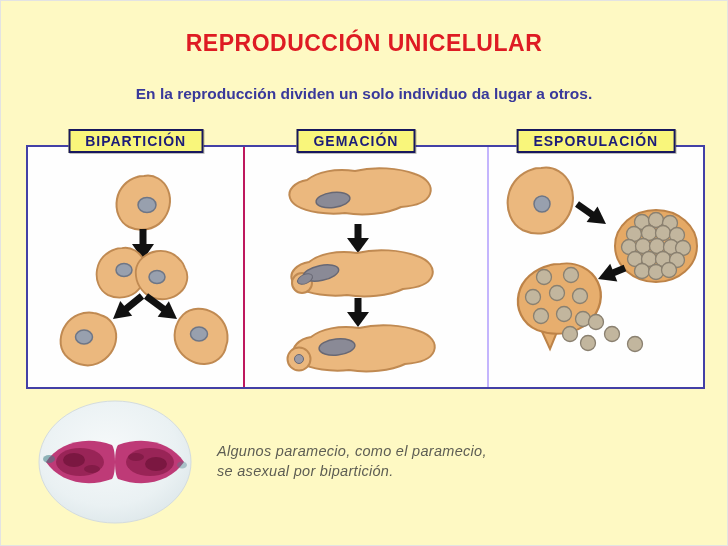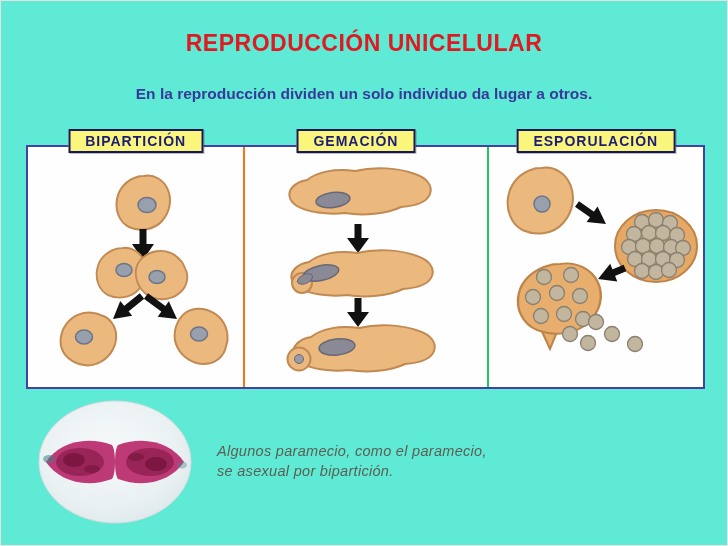--- a/index.html
+++ b/index.html
@@ -1,38 +1,38 @@
 <!DOCTYPE html>
 <html><head>
 <meta charset="utf-8">
 <style>
   html,body{margin:0;padding:0;background:#fff;}
   .slide{
-    position:relative;width:728px;height:546px;background:#5eead4;
+    position:relative;width:728px;height:546px;background:#fef9c3;
     font-family:"Liberation Sans",sans-serif;overflow:hidden;
     box-shadow:inset 0 0 0 1px #e3e3e3;
   }
   .title{
     position:absolute;top:30px;left:0;width:100%;
     text-align:center;font-size:23px;font-weight:bold;letter-spacing:.5px;
     color:#de1b23;margin:0;
   }
   .subtitle{
     position:absolute;top:85px;left:0;width:100%;
     text-align:center;font-size:15.5px;font-weight:bold;
     color:#39399b;
   }
   .panels{
     position:absolute;left:26px;top:145px;width:675px;height:240px;
     border:2px solid #4340a6;display:flex;background:#fefefe;
   }
   .panel{position:relative;height:100%;}
   .panel.p1{width:222px;}
-  .panel.p2{width:228px;border-left:2px solid #f97316;}
-  .panel.p3{width:221px;border-left:2px solid #22c55e;margin-left:20px;}
+  .panel.p2{width:228px;border-left:2px solid #be185d;}
+  .panel.p3{width:221px;border-left:2px solid #c4b5fd;margin-left:20px;}
   .panel-header{
     position:absolute;top:-18px;left:50%;transform:translateX(-50%);
     background:#f9f67b;border:2px solid #17175e;
     padding:2px 15px;z-index:3;white-space:nowrap;
     font-size:14px;font-weight:bold;letter-spacing:1px;color:#1c1c78;
     box-shadow:1px 1px 0 rgba(0,0,0,.25);
   }
   .diagram{position:absolute;left:0;top:0;}
   .photo{position:absolute;left:36px;top:399px;}
   .caption{

